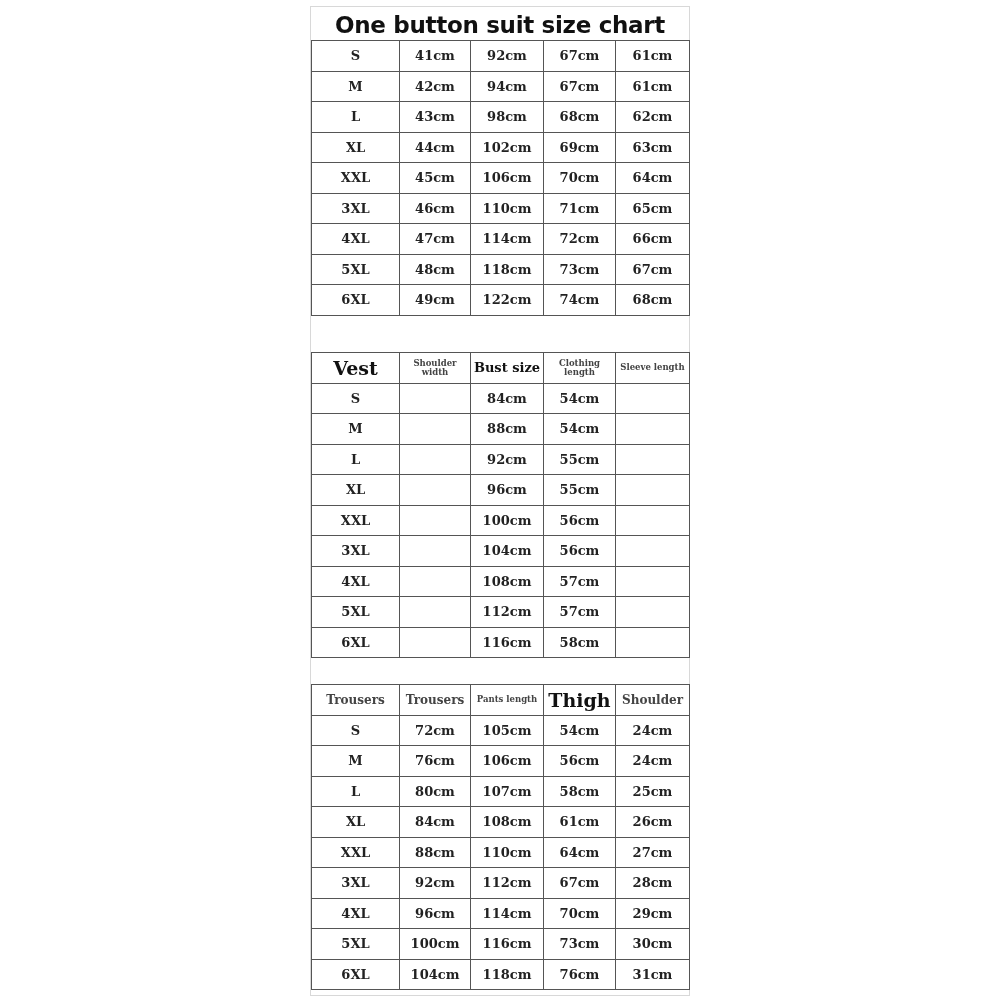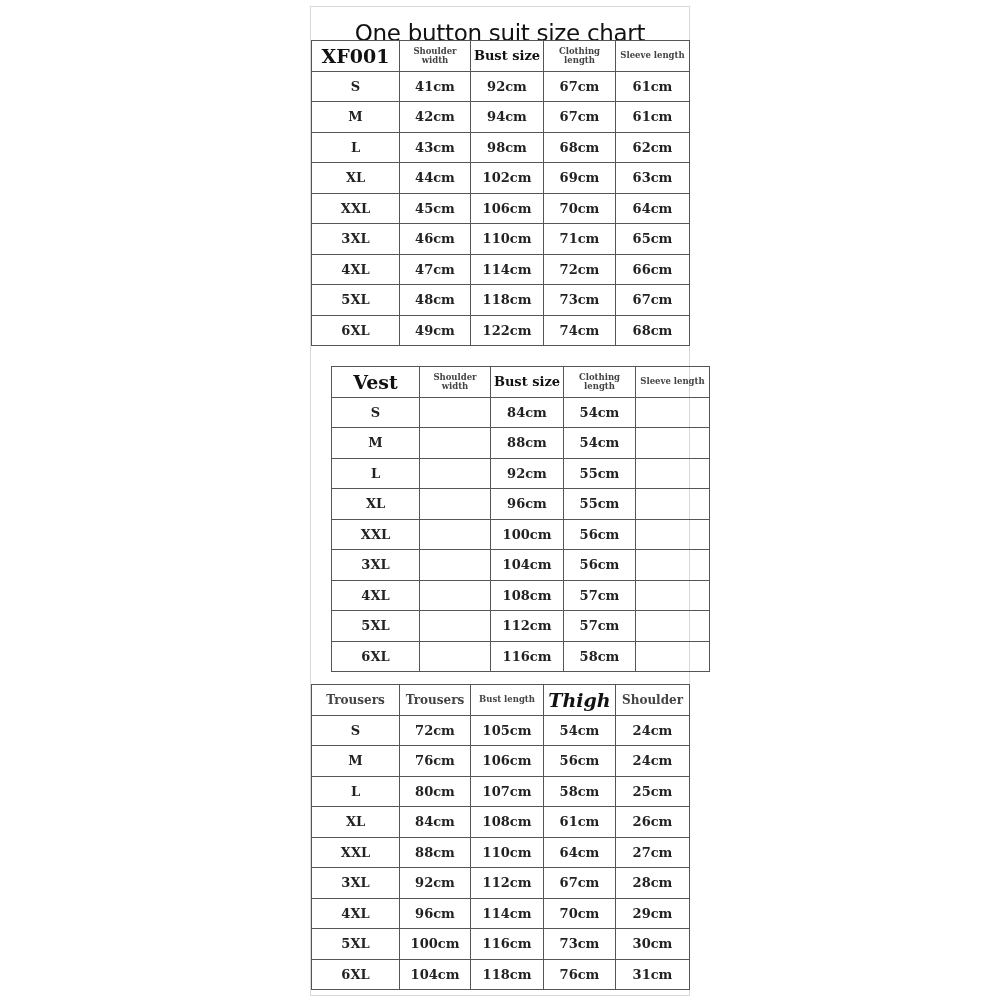--- a/index.html
+++ b/index.html
@@ -1,57 +1,50 @@
 <!DOCTYPE html>
 <html><head>
 <meta charset="utf-8">
 <style>
   html, body { margin:0; padding:0; background:#ffffff; }
   body { width:1000px; height:1000px; position:relative; overflow:hidden; font-family:"DejaVu Serif", serif; }
   .sheet { position:absolute; left:310px; top:6px; width:380px; height:990px; background:#fff; border:1px solid #d8d8d8; box-sizing:border-box; }
   .title { position:absolute; left:311px; top:8px; width:378px; height:32px; text-align:center;
-    font-family:"DejaVu Sans", sans-serif; font-weight:normal; font-size:23px; color:#111; line-height:34px; letter-spacing:-0.3px;margin-top:8px; }
+    font-family:"DejaVu Sans", sans-serif; font-weight:bold; font-size:23px; color:#111; line-height:34px; letter-spacing:-0.3px; }
   table.sz { position:absolute; left:311px; width:378px; border-collapse:collapse; table-layout:fixed; }
   table.sz td { border:1.5px solid #555; text-align:center; vertical-align:middle; padding:0; color:#222;
     font-family:"DejaVu Serif", serif; font-weight:bold; font-size:13px; }
   table.sz col.c0 { width:88px; } table.sz col.c1 { width:71px; } table.sz col.c2 { width:73px; }
   table.sz col.c3 { width:72px; } table.sz col.c4 { width:74px; }
-  .t1 { top:40px; } .t2 { top:366px;margin-left:20px; } .t3 { top:684px;padding-left:44px; }
+  .t1 { top:40px; } .t2 { top:352px; } .t3 { top:684px;padding-left:44px; }
   .t1 td, .t2 td { height:29.5px; }
   .t3 td { height:29.5px; }
   .hdr td { font-family:"DejaVu Sans", sans-serif; color:#333; }
   .h-big { font-size:19px !important; font-weight:bold; color:#111 !important; }
   .h-med { font-size:13px !important; font-weight:bold; color:#111 !important; }
   .h-small { font-size:8.5px !important; font-weight:bold; line-height:9px; color:#444 !important; }
   .h-norm { font-size:12px !important; font-weight:bold; color:#444 !important; }
-  .h-thigh { font-size:19px !important; font-weight:bold; color:#111 !important;font-style:italic; }
+  .h-thigh { font-size:19px !important; font-weight:bold; color:#111 !important; }
   .size-cell { font-weight:bold; }
 </style>
 </head>
 <body>
 
 <div class="sheet"></div>
 <div class="title">One button suit size chart</div>
 
 <table class="sz t1">
   <colgroup>
       <col class="c0">
       <col class="c1">
       <col class="c2">
       <col class="c3">
       <col class="c4">
     </colgroup>
   <tbody>
-      <tr class="hdr">
-        <td class="h-big">XF001</td>
-        <td class="h-small">Shoulder width</td>
-        <td class="h-med">Bust size</td>
-        <td class="h-small">Clothing length</td>
-        <td class="h-small">Sleeve length</td>
-      </tr>
       <tr>
         <td class="size-cell">S</td>
         <td>41cm</td>
         <td>92cm</td>
         <td>67cm</td>
         <td>61cm</td>
       </tr>
       <tr>
         <td class="size-cell">M</td>
         <td>42cm</td>
@@ -198,21 +191,21 @@
       <col class="c0">
       <col class="c1">
       <col class="c2">
       <col class="c3">
       <col class="c4">
     </colgroup>
   <tbody>
       <tr class="hdr">
         <td class="h-norm">Trousers</td>
         <td class="h-norm">Trousers</td>
-        <td class="h-small">Bust length</td>
+        <td class="h-small">Pants length</td>
         <td class="h-thigh">Thigh</td>
         <td class="h-norm">Shoulder</td>
       </tr>
       <tr>
         <td class="size-cell">S</td>
         <td>72cm</td>
         <td>105cm</td>
         <td>54cm</td>
         <td>24cm</td>
       </tr>

